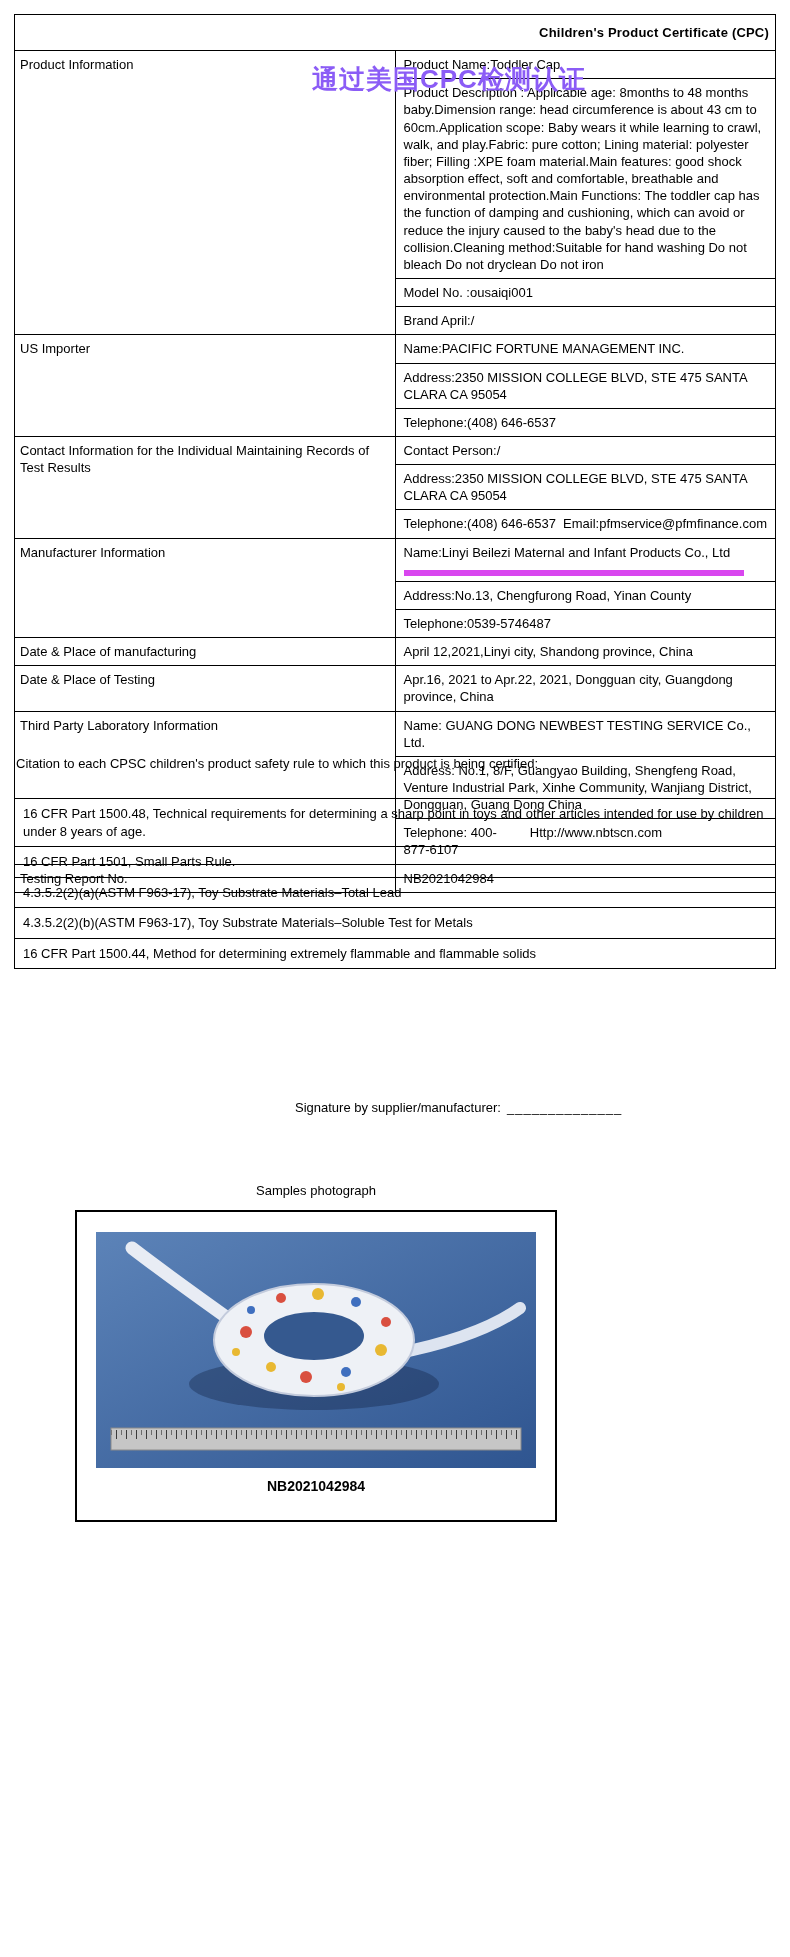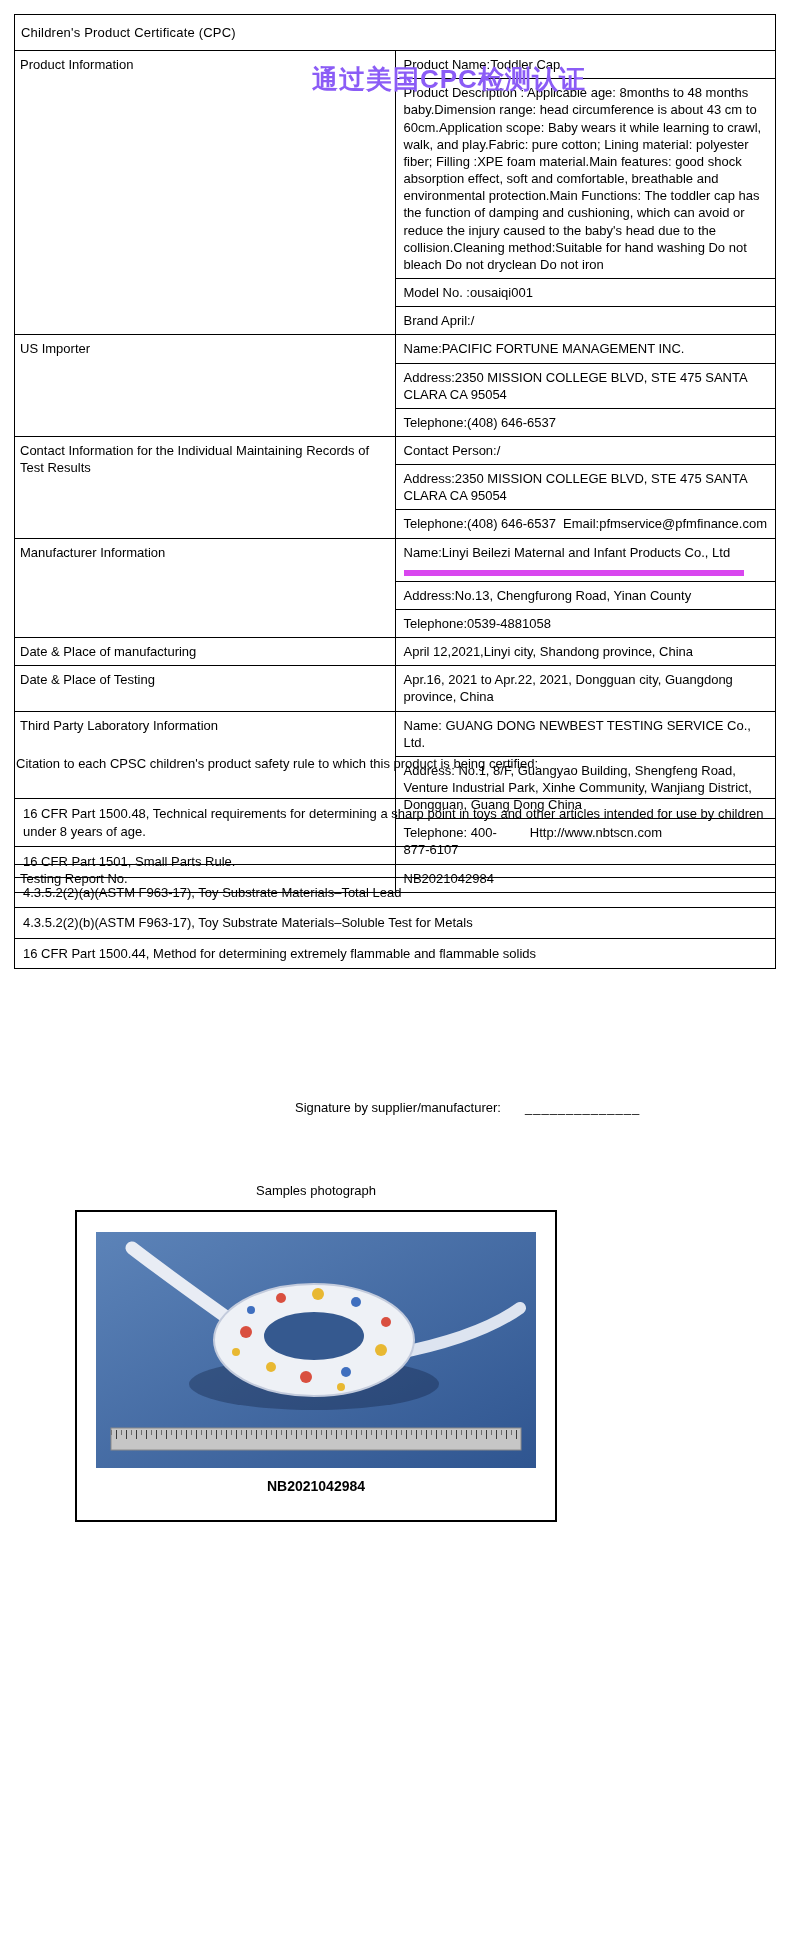--- a/index.html
+++ b/index.html
@@ -25,22 +25,22 @@
   }
   .info-table td {
     border: 1px solid #000;
     font-size: 13px;
     line-height: 1.32;
     padding: 5px 8px;
     vertical-align: top;
     word-wrap: break-word;
   }
   .title-cell {
-    text-align: left;
-    font-weight: normal;
+    text-align: right;
+    font-weight: bold;
     font-size: 22px;
     padding: 9px 6px 9px 6px !important;
     letter-spacing: 0.2px;
     border-radius: 11px;
   }
   .lbl { width: 136px; padding: 5px 5px !important; }
   .split { }
   .split .cellrow { display: flex; justify-content: space-between; }
   .split .cellrow .right-pad { margin-right: 105px; margin-left: 12px; }
   .red-underline {
@@ -93,21 +93,21 @@
   }
 
   
   .signature {
     position: absolute;
     left: 295px;
     top: 1100px;
     font-size: 13px;
     white-space: nowrap;
   }
-  .signature .sig-line { letter-spacing: 1px; margin-left: 24px; }
+  .signature .sig-line { letter-spacing: 1px; margin-left: 6px; }
 
   
   .photo-caption {
     position: absolute;
     left: 75px;
     top: 1183px;
     width: 482px;
     text-align: center;
     font-size: 13px;
   }
@@ -187,21 +187,21 @@
     <tr>
       <td class="lbl" rowspan="3">Manufacturer Information</td>
       <td>
         <span class="red-underline">Name:Linyi Beilezi Maternal and Infant Products Co., Ltd</span>
       </td>
     </tr>
     <tr>
           <td>Address:No.13, Chengfurong Road, Yinan County</td>
         </tr>
     <tr>
-          <td>Telephone:0539-4881058</td>
+          <td>Telephone:0539-5746487</td>
         </tr>
 
     <tr>
       <td class="lbl">Date &amp; Place of manufacturing</td>
       <td>April 12,2021,Linyi city, Shandong province, China</td>
     </tr>
 
     <tr>
       <td class="lbl">Date &amp; Place of Testing</td>
       <td>Apr.16, 2021 to Apr.22, 2021, Dongguan city, Guangdong province, China</td>

